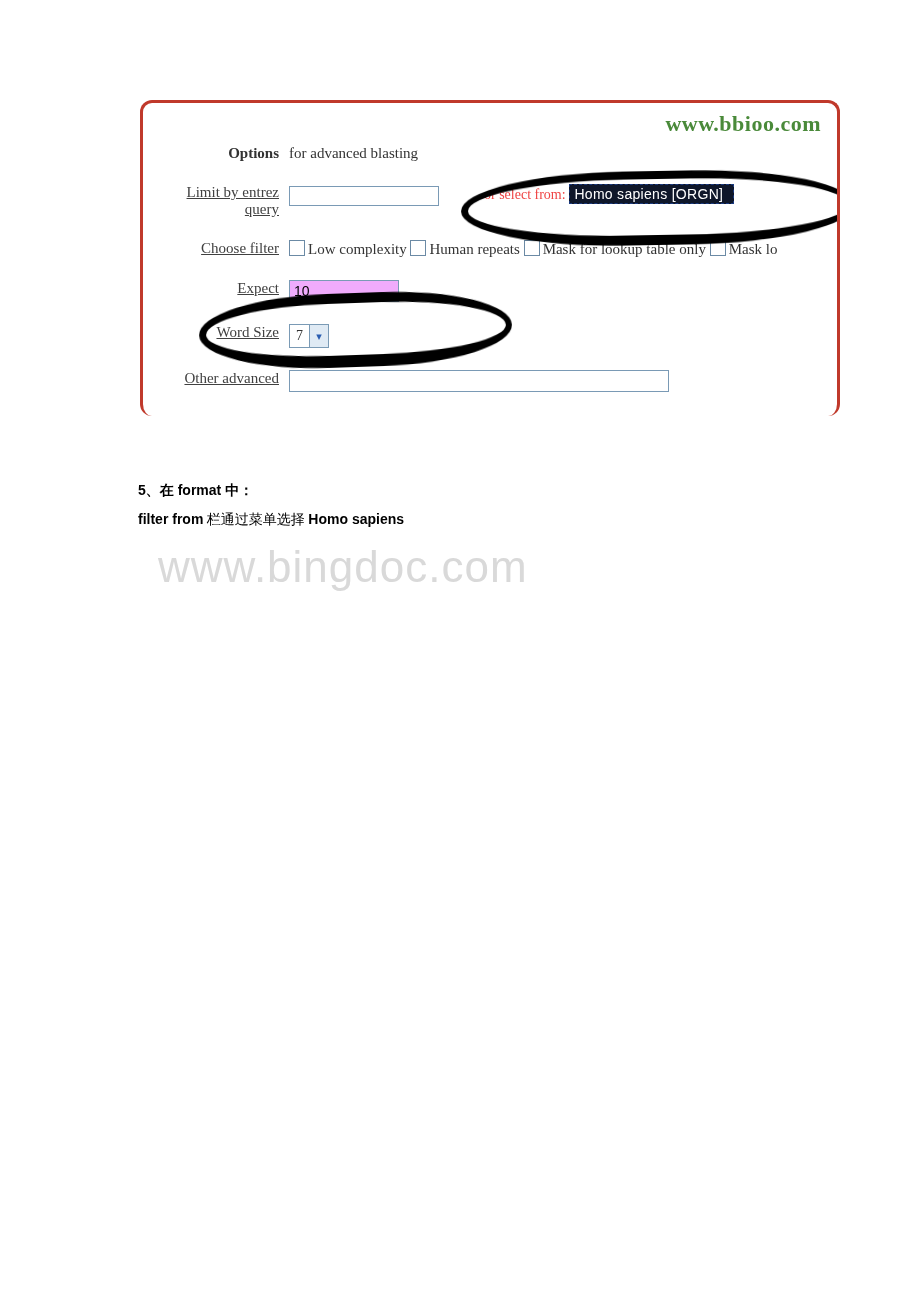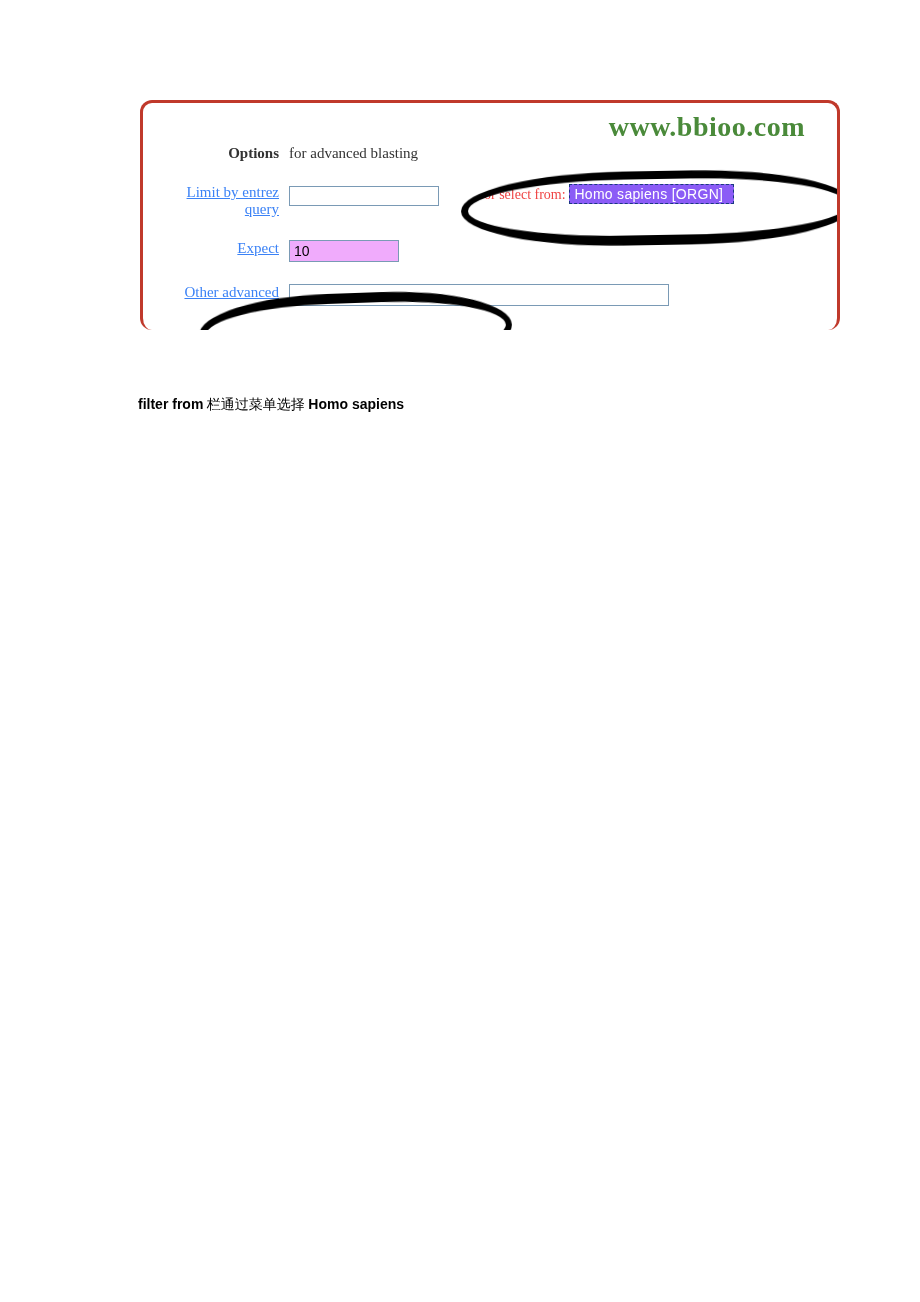--- a/index.html
+++ b/index.html
@@ -22,41 +22,41 @@
   padding: 12px 10px 18px 14px;
   box-sizing: border-box;
   font-family: "Times New Roman", serif;
   font-size: 15px;
   color: #333;
   position: relative;
   overflow: hidden;
 }
 .wmk {
   position: absolute;
-  right: 32px;
+  right: 16px;
   top: 8px;
   font-family: Georgia, serif;
-  font-size: 28px;
+  font-size: 22px;
   font-weight: bold;
   color: #4a8a3a;
   letter-spacing: 0.5px;
 }
 .row {
   display: flex;
   align-items: flex-start;
   margin: 10px 0 22px 0;
 }
 .lbl-col {
   width: 122px;
   text-align: right;
   padding-right: 10px;
   font-size: 15px;
 }
 .lbl-link {
-  color: #3b82f6;
+  color: #404040;
   text-decoration: underline;
 }
 .options-hdr {
   font-family: "Times New Roman", serif;
 }
 .options-hdr b { font-weight: bold; }
 .options-body { flex: 1; font-size: 15px; }
 
 .annot {
   position: absolute;
@@ -76,21 +76,21 @@
   background: #fff;
   box-sizing: border-box;
   vertical-align: middle;
 }
 .select-from-label {
   font-size: 14px;
   color: #ef4444;
 }
 .select-from-box {
   display: inline-block;
-  background: #8b5cf6;
+  background: #0f172a;
   color: #fff;
   padding: 1px 10px 1px 4px;
   font-size: 14px;
   border: 1px dashed #1a3a80;
   font-family: Arial, sans-serif;
   letter-spacing: 0.3px;
 }
 
 .cb {
   display: inline-block;
@@ -199,45 +199,71 @@
         <span class="lbl-link">Limit by entrez query</span>
       </div>
       <div class="options-body">
         <input class="entrez-input" style="">
         &nbsp;&nbsp;&nbsp;&nbsp;&nbsp;&nbsp;&nbsp;&nbsp;&nbsp;&nbsp;
         <span class="select-from-label">or select from:</span>
         <span class="select-from-box">Homo sapiens [ORGN]</span>
       </div>
     </div>
 
+    <div class="row">
+      <div class="lbl-col">
+        <span class="lbl-link">Choose filter</span>
+      </div>
+      <div class="options-body" style="white-space:nowrap;">
+        <span class="cb"></span><span>Low complexity</span>
+        <span class="cb"></span><span>Human repeats</span>
+        <span class="cb"></span><span>Mask for lookup table only</span>
+        <span class="cb"></span><span>Mask lo</span>
+      </div>
+    </div>
 
     <div class="row">
       <div class="lbl-col">
         <span class="lbl-link">Expect</span>
       </div>
       <div class="options-body">
         <input class="expect-input" value="10" style="">
       </div>
     </div>
 
+    <div class="row">
+      <div class="lbl-col">
+        <span class="lbl-link">Word Size</span>
+      </div>
+      <div class="options-body">
+        <span class="word-select">
+          <span class="val">7</span>
+          <span class="chev">▾</span>
+        </span>
+      </div>
+    </div>
 
     <div class="row" style="margin-bottom:6px;">
       <div class="lbl-col">
         <span class="lbl-link">Other advanced</span>
       </div>
       <div class="options-body">
         <input class="other-input" style="">
       </div>
     </div>
 
     <div class="annot annot-stroke an1"></div>
     <div class="annot annot-stroke an2"></div>
 
   </div>
 
   <div class="instructions">
     <div>
+      <b>5、在 </b><b>format</b><b> 中：</b>
+    </div>
+    <div>
       <b>filter from</b><span> 栏通过菜单选择 </span><b>Homo sapiens</b>
     </div>
   </div>
 
+  <div class="big-watermark">www.bingdoc.com</div>
 
 </div>
 
 </body></html>

